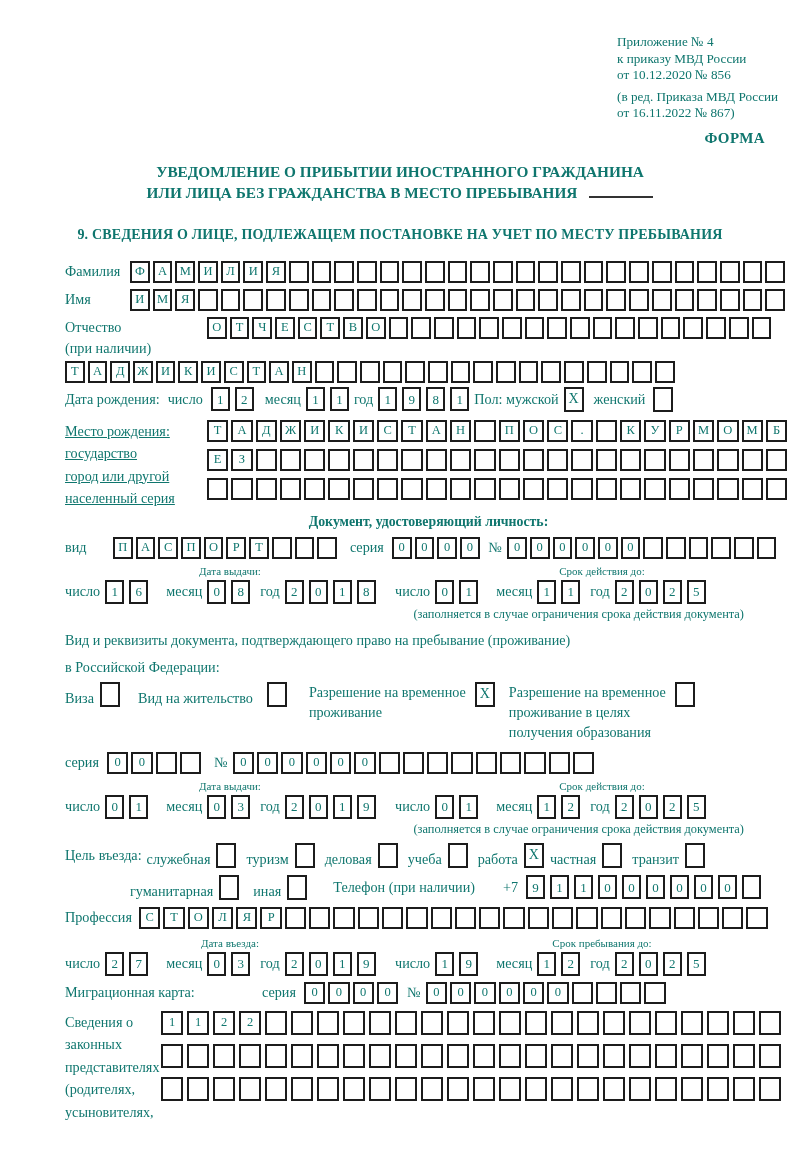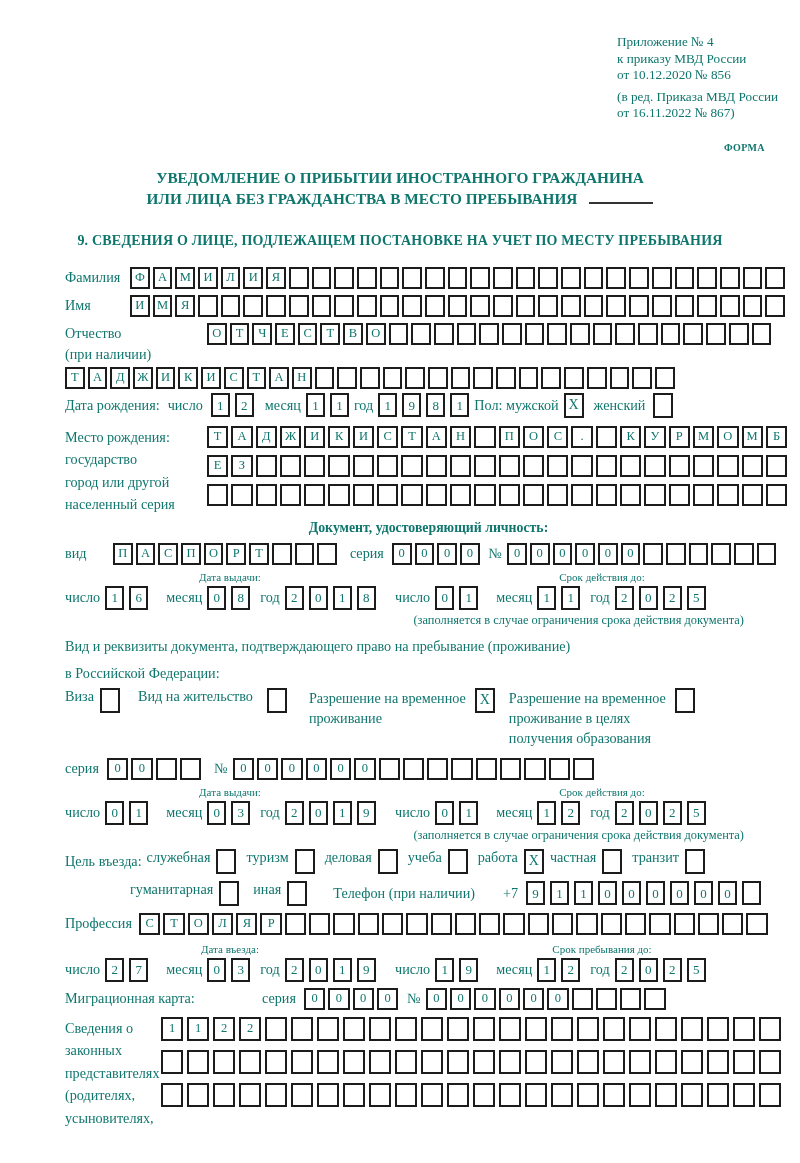--- a/index.html
+++ b/index.html
@@ -1,21 +1,21 @@
 <!DOCTYPE html>
 <html><head>
 <meta charset="utf-8">
 <style>
   html,body{margin:0;padding:0;background:#fff;}
   .page{width:800px;height:1163px;box-sizing:border-box;overflow:hidden;
         font-family:"Liberation Serif",serif;color:#0f766e;padding-top:34px;background:#fff;}
   
   .appendix{margin-left:617px;width:180px;font-size:13.2px;line-height:16.5px;}
   .appendix .gap{margin-top:5px;}
-  .forma{text-align:right;padding-right:35px;font-weight:bold;font-size:10px;margin-top:20px;letter-spacing:.4px;}
+  .forma{text-align:right;padding-right:35px;font-weight:bold;font-size:15px;margin-top:8px;letter-spacing:.4px;}
   .title{text-align:center;font-weight:bold;font-size:15.3px;line-height:21px;margin-top:14px;}
   .uline{display:inline-block;width:64px;border-bottom:2px solid #333;margin-left:12px;vertical-align:baseline;}
   .sect{text-align:center;font-weight:bold;font-size:14px;margin-top:24px;letter-spacing:.2px;}
   .content{padding-left:65px;padding-right:8px;font-size:14.2px;margin-top:18px;}
   .row{display:flex;align-items:center;margin-bottom:6px;}
   .row.top{align-items:flex-start;}
   .t{flex:none;}
   .cells{display:inline-flex;flex:none;flex-wrap:nowrap;}
   .cell{box-sizing:border-box;flex:none;display:inline-flex;align-items:center;justify-content:center;
         width:19.7px;height:22px;border:2px solid #1c1c1c;margin-right:3px;font-size:12.5px;line-height:1;}
@@ -27,21 +27,21 @@
   .lblcol{flex:none;line-height:21px;}
   .note{font-size:12.4px;margin-bottom:6px;}
   .note.right{text-align:right;padding-right:48px;}
   .hdr-row{display:flex;font-size:11px;margin-bottom:3px;gap:22px;}
   .hdr-left{width:330px;text-align:center;flex:none;}
   .hdr-right{width:370px;text-align:center;flex:none;}
   .dgroup{display:flex;align-items:center;flex:none;}
   .dgroup>*{margin-right:5px;}
   .dgroup .ml{margin-left:8px;}
   .dg-left{width:330px;}
-  .opt{display:inline-flex;align-items:flex-start;flex:none;}
+  .opt{display:inline-flex;align-items:flex-end;flex:none;}
   .opt .t{margin-right:6px;}
   .optblock{display:inline-flex;align-items:flex-start;flex:none;}
   .optblock .lines{text-align:left;line-height:20px;margin-right:9px;}
   .dochead{text-align:center;font-weight:bold;font-size:13.8px;margin:4px 0 7px 0;}
   .intro{line-height:24px;margin-bottom:3px;}
   .ml6{margin-left:6px;} .ml10{margin-left:10px;} .ml14{margin-left:14px;} .ml18{margin-left:18px;} .ml22{margin-left:22px;}
   .mr5{margin-right:5px;} .mr8{margin-right:8px;}
 </style>
 </head>
 <body>
@@ -224,21 +224,21 @@
           <span class="cell dg">8</span>
           <span class="cell dg">1</span>
         </span>
       <span class="t mr5">Пол: мужской</span>
       <span class="cb">X</span>
       <span class="t mr8 ml10">женский</span>
       <span class="cb"></span>
     </div>
 
     <div class="row top" style="margin-bottom:2px;">
-      <span class="lblcol" style="width:142px;line-height:22.5px;">
+      <span class="lblcol" style="width:142px;line-height:22.5px;text-decoration:underline;">
         <div>Место рождения:</div>
         <div>государство</div>
         <div>город или другой</div>
         <div>населенный серия</div>
       </span>
       <span>
         <div class="cells" style="margin-bottom:7px;">
             <span class="cell w">Т</span>
             <span class="cell w">А</span>
             <span class="cell w">Д</span>

